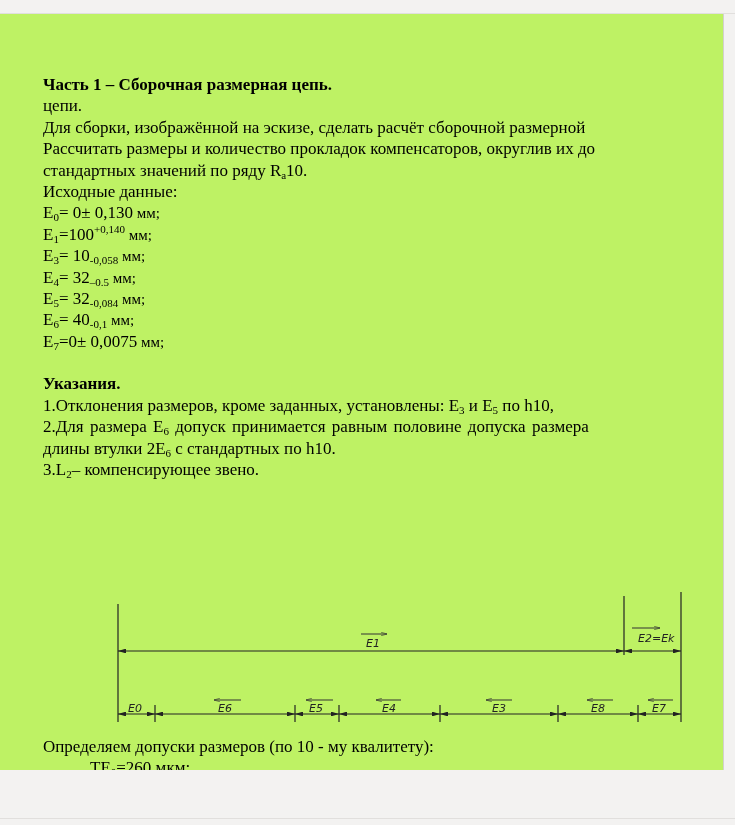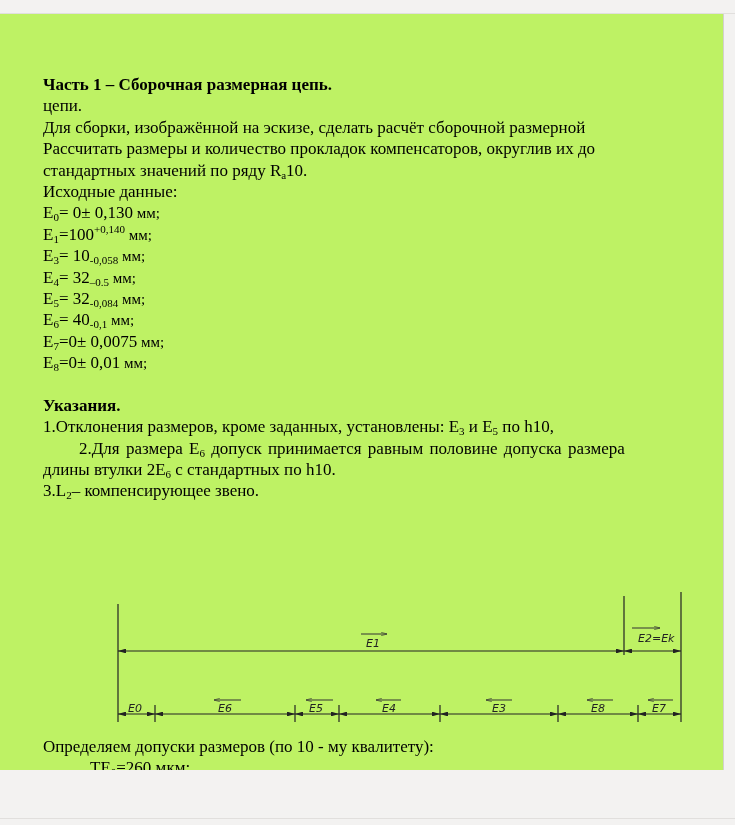--- a/index.html
+++ b/index.html
@@ -47,28 +47,27 @@
     <div class="line">Исходные данные:</div>
 
     <div>
       <div class="line"><span>E</span><sub>0</sub><span>= 0± 0,130</span><span class="unit"> мм;</span></div>
       <div class="line"><span>E</span><sub>1</sub><span>=100</span><sup>+0,140</sup><span class="unit"> мм;</span></div>
       <div class="line"><span>E</span><sub>3</sub><span>= 10</span><sub>-0,058</sub><span class="unit"> мм;</span></div>
       <div class="line"><span>E</span><sub>4</sub><span>= 32</span><sub>–0.5</sub><span class="unit"> мм;</span></div>
       <div class="line"><span>E</span><sub>5</sub><span>= 32</span><sub>-0,084</sub><span class="unit"> мм;</span></div>
       <div class="line"><span>E</span><sub>6</sub><span>= 40</span><sub>-0,1</sub><span class="unit"> мм;</span></div>
       <div class="line"><span>E</span><sub>7</sub><span>=0± 0,0075</span><span class="unit"> мм;</span></div>
-      <div class="line"><span>E</span><sub>8</sub><span>=0± 0,01</span><span class="unit"> мм;</span></div>
     </div>
 
     <div class="blank"></div>
 
     <div class="line bold">Указания.</div>
     <div class="line"><span>1.Отклонения размеров, кроме заданных, установлены: E</span><sub>3</sub><span> и E</span><sub>5</sub><span> по h10,</span></div>
-    <div class="line" style="word-spacing:2px;margin-left:36px;"><span>2.Для размера E</span><sub>6</sub><span>  допуск принимается равным половине допуска размера</span></div>
+    <div class="line" style="word-spacing:2px;"><span>2.Для размера E</span><sub>6</sub><span>  допуск принимается равным половине допуска размера</span></div>
     <div class="line"><span>длины втулки  2E</span><sub>6</sub><span> с стандартных по h10.</span></div>
     <div class="line"><span> 3.L</span><sub>2</sub><span>– компенсирующее звено.</span></div>
   </div>
 
   <div class="diagram">
     <svg width="723" height="160" viewBox="0 560 723 160" xmlns="http://www.w3.org/2000/svg">
       <defs>
         <marker id="ah" viewBox="0 0 10 6" refX="10" refY="3" markerWidth="8" markerHeight="4" orient="auto-start-reverse">
           <path d="M0,0 L10,3 L0,6 z" fill="#222"></path>
         </marker>

